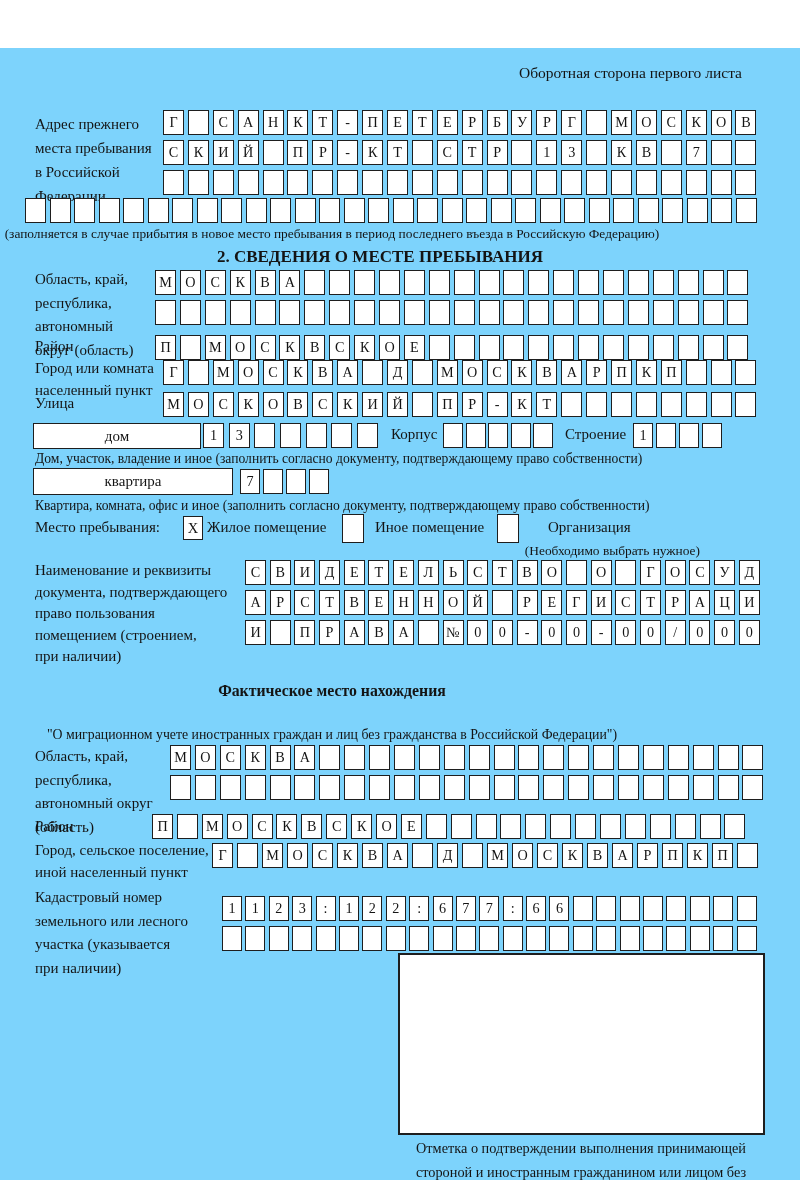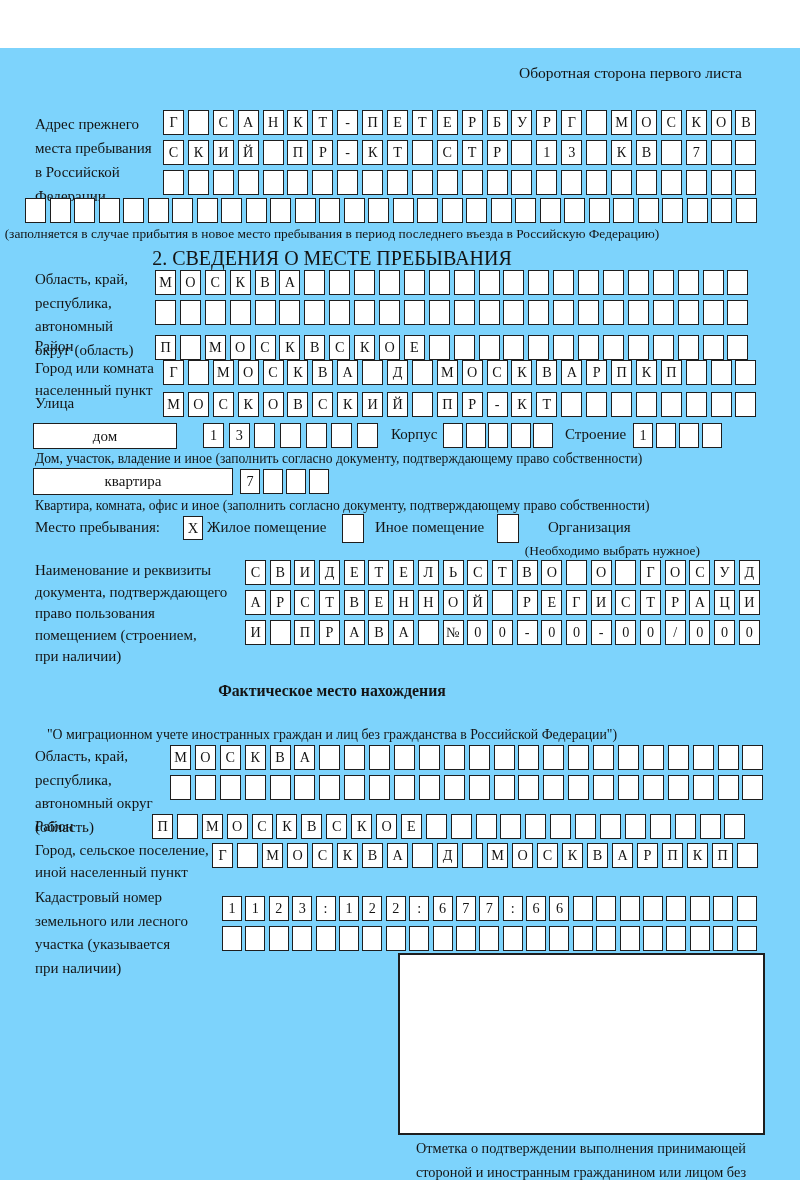--- a/index.html
+++ b/index.html
@@ -5,21 +5,21 @@
   html,body{margin:0;padding:0;background:#fff;}
   .page{
     position:relative;width:800px;height:1180px;background:#7dd3fc;
     font-family:"Liberation Serif","DejaVu Serif",serif;color:#141414;overflow:hidden;margin-top:48px;
   }
   .note{position:absolute;top:16px;right:58px;font-size:15.5px;white-space:nowrap;}
   .lbl{position:absolute;font-size:15px;line-height:23.5px;white-space:nowrap;}
   .lbl div{white-space:nowrap;}
   .inl{position:absolute;font-size:15px;white-space:nowrap;}
   .ctr{position:absolute;left:0;width:664px;text-align:center;}
-  .title{font-weight:normal;font-size:20px;}
+  .title{font-weight:bold;font-size:17px;padding-left:48px;}
   .cap{font-size:13.4px;}
   .capl{position:absolute;font-size:13.6px;white-space:nowrap;}
   .cellrow{position:absolute;display:flex;gap:var(--g,3.9px);}
   .cell{
     box-sizing:border-box;flex:0 0 auto;width:var(--w,21px);height:25px;
     border:1.6px solid #1e1e1e;display:flex;align-items:center;justify-content:center;
     font-size:14.2px;background:#fff;
   }
   .r24{--w:21px;--g:3.9px;}
   .r30{--w:21px;--g:3.5px;}
@@ -308,21 +308,21 @@
       <span class="cell"></span>
       <span class="cell"></span>
       <span class="cell"></span>
       <span class="cell"></span>
       <span class="cell"></span>
       <span class="cell"></span>
       <span class="cell"></span>
       <span class="cell"></span>
     </div>
 
-  <div class="wbox" style="left:33px;top:375px;width:144px">дом</div>
+  <div class="wbox" style="left:33px;top:375px;width:168px">дом</div>
   <div class="cellrow r7" style="left:203px;top:375px">
       <span class="cell">1</span>
       <span class="cell">3</span>
       <span class="cell"></span>
       <span class="cell"></span>
       <span class="cell"></span>
       <span class="cell"></span>
       <span class="cell"></span>
     </div>
   <div class="inl" style="left:391px;top:378px">Корпус</div>

